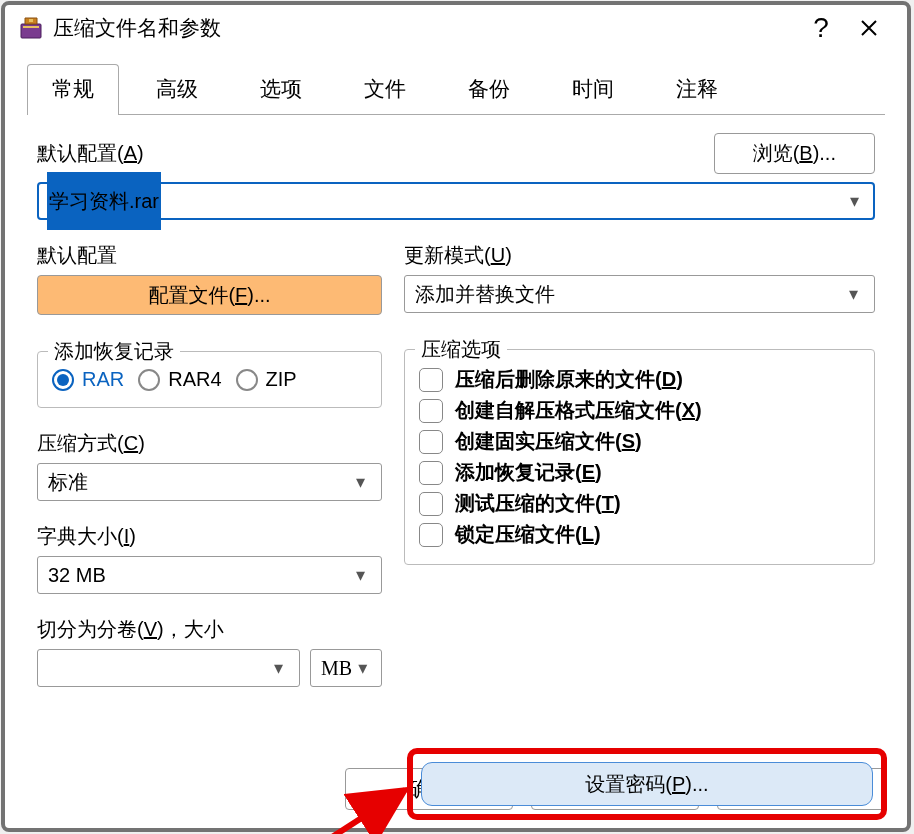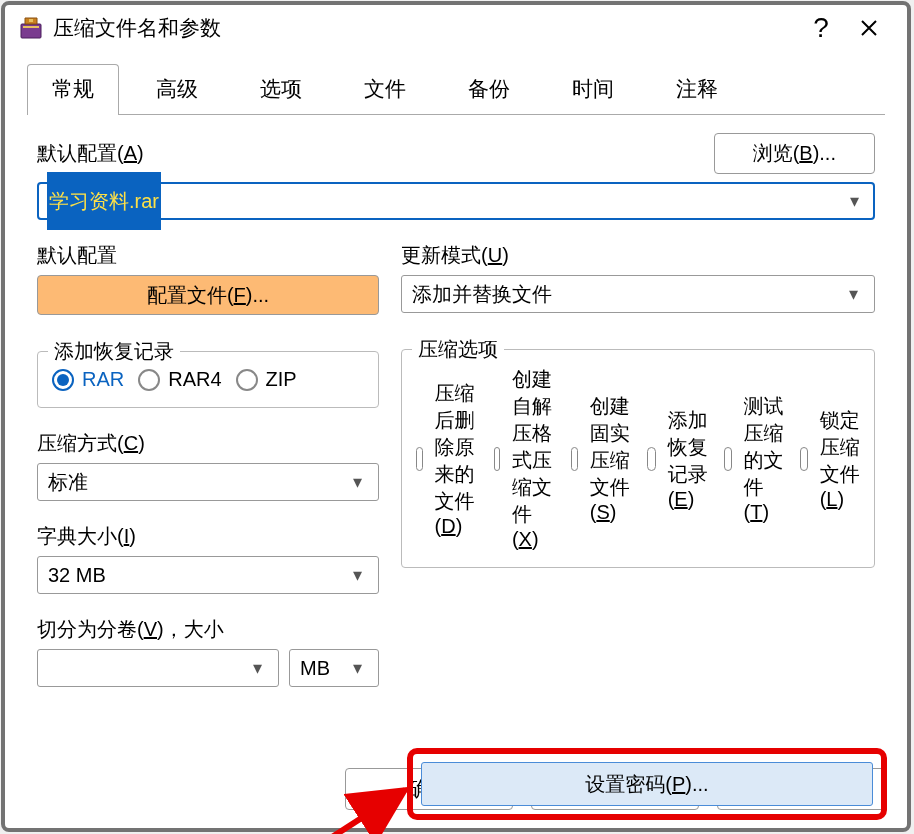--- a/index.html
+++ b/index.html
@@ -101,21 +101,21 @@
   margin-top: 8px;
 }
 .filename-input {
   flex: 1;
   border: none;
   outline: none;
   font-size: 20px;
 }
 .filename-sel {
   background: #0a63c0;
-  color: #fde047;
+  color: #000000;
   padding: 18px 2px;
   margin-top: 19px;
 }
 .chev {
   font-size: 18px;
   color: #555;
   padding: 0 6px;
 }
 .two-col {
   display: flex;
@@ -188,21 +188,21 @@
 }
 .radio.checked .radio-circle {
   border-color: #0a63c0;
 }
 .radio-dot {
   width: 12px;
   height: 12px;
   border-radius: 50%;
   background: #0a63c0;
 }
-.checks { display: flex; flex-direction: row; gap: 14px; }
+.checks { display: flex; flex-direction: column; gap: 4px; font-weight: bold; }
 .check {
   display: flex;
   align-items: center;
   gap: 12px;
   font-size: 20px;
   cursor: pointer;
 }
 .check-box {
   width: 24px;
   height: 24px;
@@ -211,37 +211,38 @@
 }
 .split-row {
   display: flex;
   gap: 10px;
   margin-top: 6px;
 }
 .split-input {
   flex: 1;
 }
 .split-unit {
-  width: 90px;
+  width: 72px;
+  font-family: Liberation Serif, serif;
 }
 .pwd-btn-wrap {
   position: absolute;
   right: 20px;
   top: 633px;
   width: 480px;
   border: 6px solid #e60000;
   border-radius: 10px;
   padding: 8px;
 }
 .pwd-btn {
   width: 100%;
   height: 44px;
   background: #dce9f7;
   border: 1px solid #4a8cd8;
-  border-radius: 3px;
+  border-radius: 11px;
   font-size: 20px;
   cursor: pointer;
 }
 .arrow-svg {
   position: absolute;
   left: 305px;
   top: 663px;
 }
 .footer {
   display: flex;

